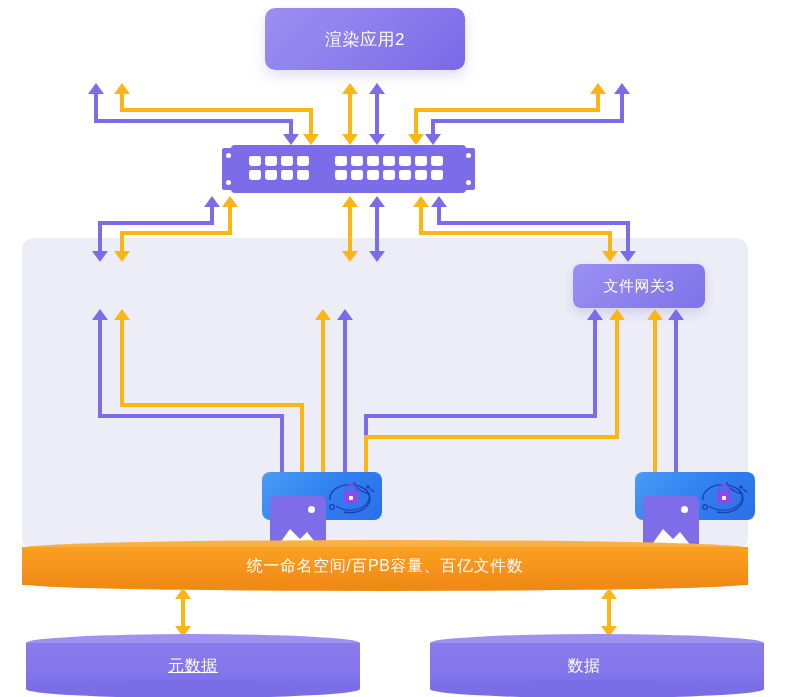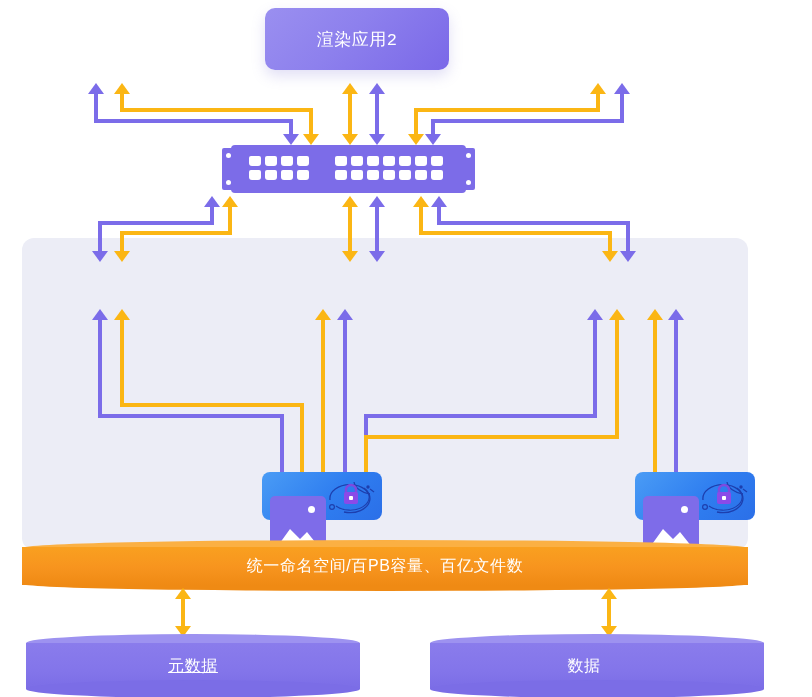--- a/index.html
+++ b/index.html
@@ -91,21 +91,21 @@
   .tri.up.or{background:none;border-bottom:11px solid #fbb614;}
   .tri.dn.or{background:none;border-top:11px solid #fbb614;}
 </style>
 </head>
 <body>
 
 <div class="stage">
 
   <div class="panel"></div>
 
-  <div class="app-box" style="left:265px;top:8px;width:184px;font-family:Liberation Mono, monospace;">
+  <div class="app-box" style="left:265px;top:8px;width:200px;">
     <span>渲染应用2</span>
   </div>
 
   <div class="tri up pu" style="left:88px;top:83px;"></div>
   <div class="vline pu" style="left:94px;top:94px;height:27px;"></div>
   <div class="hline pu" style="left:94px;top:119px;width:199px;"></div>
   <div class="vline pu" style="left:289px;top:119px;height:16px;"></div>
   <div class="tri dn pu" style="left:283px;top:134px;"></div>
 
   <div class="tri up or" style="left:114px;top:83px;"></div>
@@ -220,20 +220,23 @@
   <div class="hline or" style="left:419px;top:231px;width:193px;"></div>
   <div class="vline or" style="left:608px;top:231px;height:21px;"></div>
   <div class="tri dn or" style="left:602px;top:251px;"></div>
 
   <div class="tri up pu" style="left:431px;top:196px;"></div>
   <div class="vline pu" style="left:437px;top:207px;height:16px;"></div>
   <div class="hline pu" style="left:437px;top:221px;width:193px;"></div>
   <div class="vline pu" style="left:626px;top:221px;height:31px;"></div>
   <div class="tri dn pu" style="left:620px;top:251px;"></div>
 
+  <div class="gw-box" style="left:573px;top:264px;width:132px;">
+    <span>文件网关3</span>
+  </div>
 
   <div class="tri up pu" style="left:92px;top:309px;"></div>
   <div class="vline pu" style="left:98px;top:320px;height:96px;"></div>
   <div class="hline pu" style="left:98px;top:414px;width:186px;"></div>
   <div class="vline pu" style="left:280px;top:414px;height:62px;"></div>
   <div class="tri dn pu" style="left:274px;top:475px;"></div>
 
   <div class="tri up or" style="left:114px;top:309px;"></div>
   <div class="vline or" style="left:120px;top:320px;height:85px;"></div>
   <div class="hline or" style="left:120px;top:403px;width:184px;"></div>

